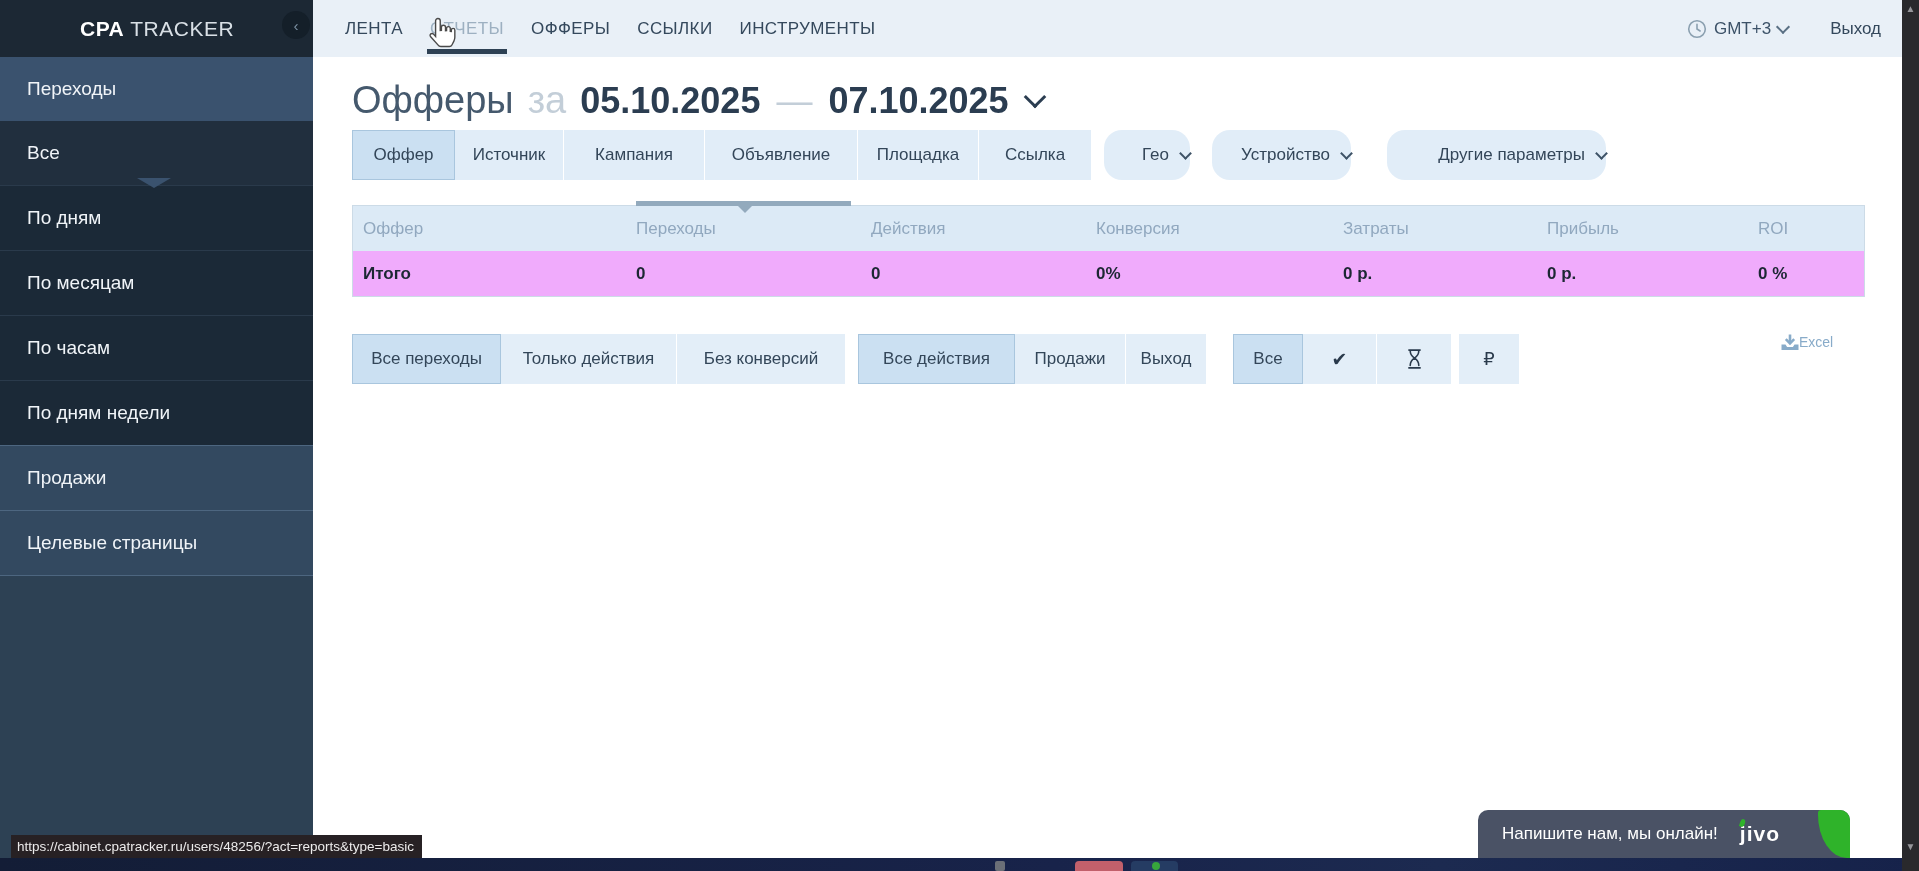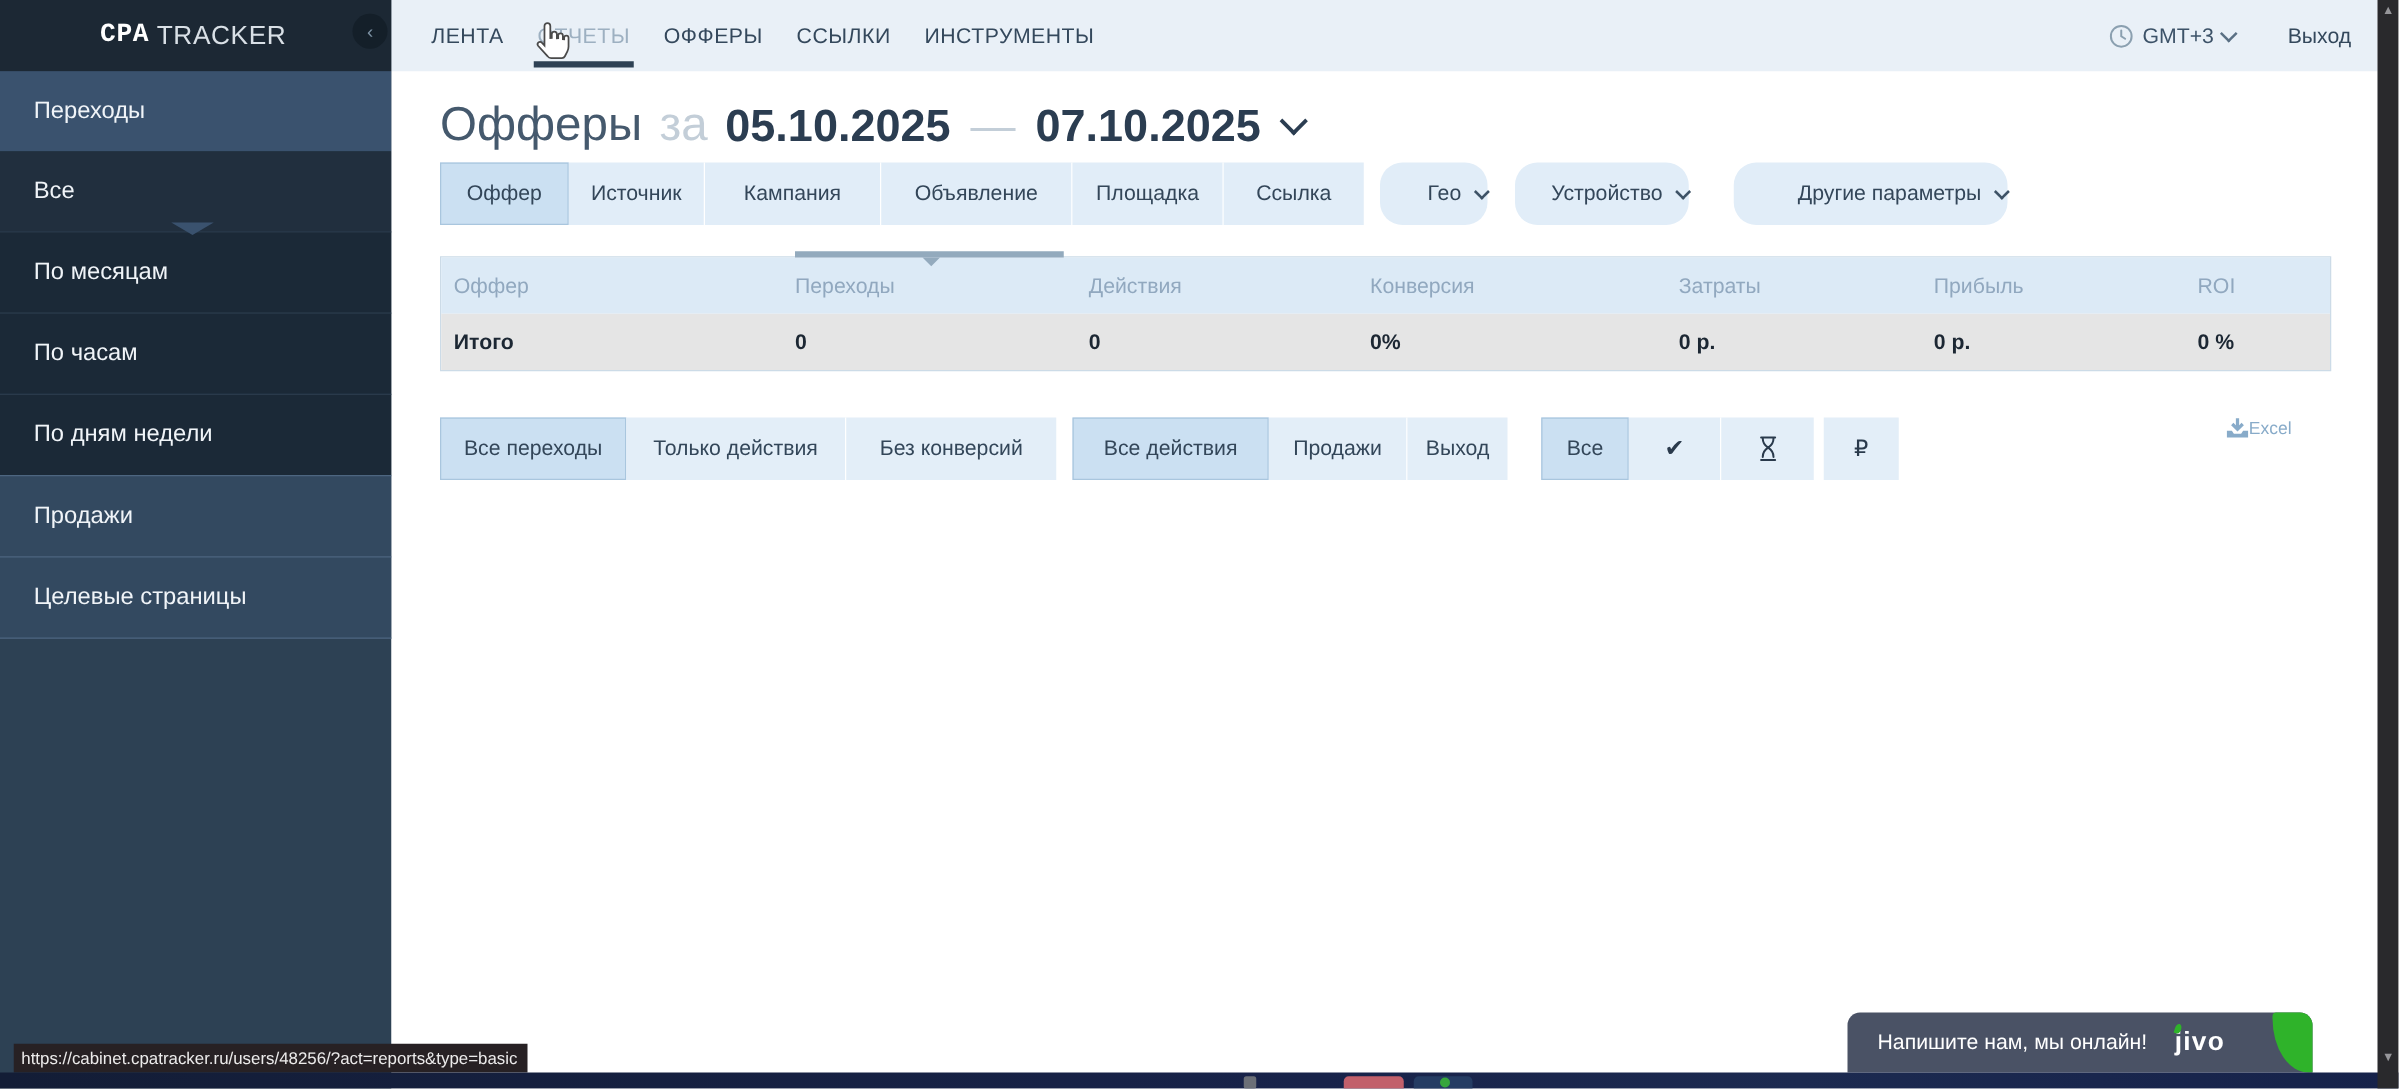--- a/index.html
+++ b/index.html
@@ -2,21 +2,21 @@
 <html><head>
 <meta charset="utf-8">
 <style>
   html,body{margin:0;padding:0;background:#fff;}
   .app{position:relative;width:1919px;height:871px;overflow:hidden;background:#ffffff;
        font-family:"Liberation Sans","DejaVu Sans",sans-serif;-webkit-font-smoothing:antialiased;}
 
   
   .sidebar{position:absolute;left:0;top:0;width:313px;height:871px;background:#2d4154;z-index:5;}
   .logo-bar{position:relative;height:57px;background:#1c2834;display:flex;align-items:center;padding-left:80px;}
-  .logo-bold{font-weight:bold;font-size:21px;color:#ffffff;letter-spacing:.5px;font-family:Liberation Mono, monospace;}
+  .logo-bold{font-weight:bold;font-size:21px;color:#ffffff;letter-spacing:.5px;}
   .logo-light{font-weight:300;font-size:21px;color:#d9e0e6;margin-left:6px;letter-spacing:.5px;}
   .collapse-btn{position:absolute;right:3px;top:11px;width:28px;height:28px;border-radius:50%;
        background:#141f29;color:#7d92a4;display:flex;align-items:center;justify-content:center;
        font-size:15px;cursor:pointer;}
   .menu{position:relative;}
   .m-item{height:64px;display:flex;align-items:center;padding-left:27px;font-size:19px;color:#f0f4f8;cursor:pointer;}
   .m-parent-active{background:#3a526e;}
   .m-sub{background:#1b2937;border-top:1px solid #2a3a4b;}
   .m-sub-first{background:#212f3e;border-top:none;}
   .m-parent{background:#334960;border-top:1px solid #4d6680;}
@@ -55,21 +55,21 @@
   .dd-btn{display:flex;align-items:center;justify-content:flex-end;gap:12px;font-size:17px;color:#334659;
        background:#e1edf8;cursor:pointer;border-radius:18px;}
   .chev-sm{display:inline-block;width:7px;height:7px;border-right:2px solid #3d5266;
        border-bottom:2px solid #3d5266;transform:rotate(45deg);margin-top:-4px;}
 
   
   .rtable{position:absolute;left:39px;top:148px;width:1513px;border:1px solid #ccdbe7;box-sizing:border-box;}
   .thead{height:45px;background:#dceaf6;display:grid;
        grid-template-columns:273px 235px 225px 247px 204px 211px auto;
        align-items:center;padding-left:10px;font-size:17px;color:#91a8bf;}
-  .trow{height:45px;background:#e5e5e5;display:grid;
+  .trow{height:45px;background:#f0abfc;display:grid;
        grid-template-columns:273px 235px 225px 247px 204px 211px auto;
        align-items:center;padding-left:10px;font-size:17px;font-weight:bold;color:#1c2733;}
   .sort-bar{position:absolute;left:283px;top:-5px;width:215px;height:5px;background:#93aabd;}
   .sort-tri{position:absolute;left:385px;top:0;width:0;height:0;
        border-left:7px solid transparent;border-right:7px solid transparent;border-top:7px solid #93aabd;}
 
   
   .filters{position:absolute;left:39px;top:277px;height:50px;display:flex;align-items:stretch;}
   .fgroup{display:flex;align-items:stretch;}
   .fbtn{display:flex;align-items:center;justify-content:center;font-size:17px;color:#334659;
@@ -124,20 +124,23 @@
         <span>‹</span>
       </div>
     </div>
     <div class="menu">
       <div class="m-item m-parent-active">
         <span>Переходы</span>
       </div>
       <div class="notch"></div>
       <div class="m-item m-sub m-sub-first">
         <span>Все</span>
+      </div>
+      <div class="m-item m-sub">
+        <span>По дням</span>
       </div>
       <div class="m-item m-sub">
         <span>По месяцам</span>
       </div>
       <div class="m-item m-sub">
         <span>По часам</span>
       </div>
       <div class="m-item m-sub">
         <span>По дням недели</span>
       </div>

